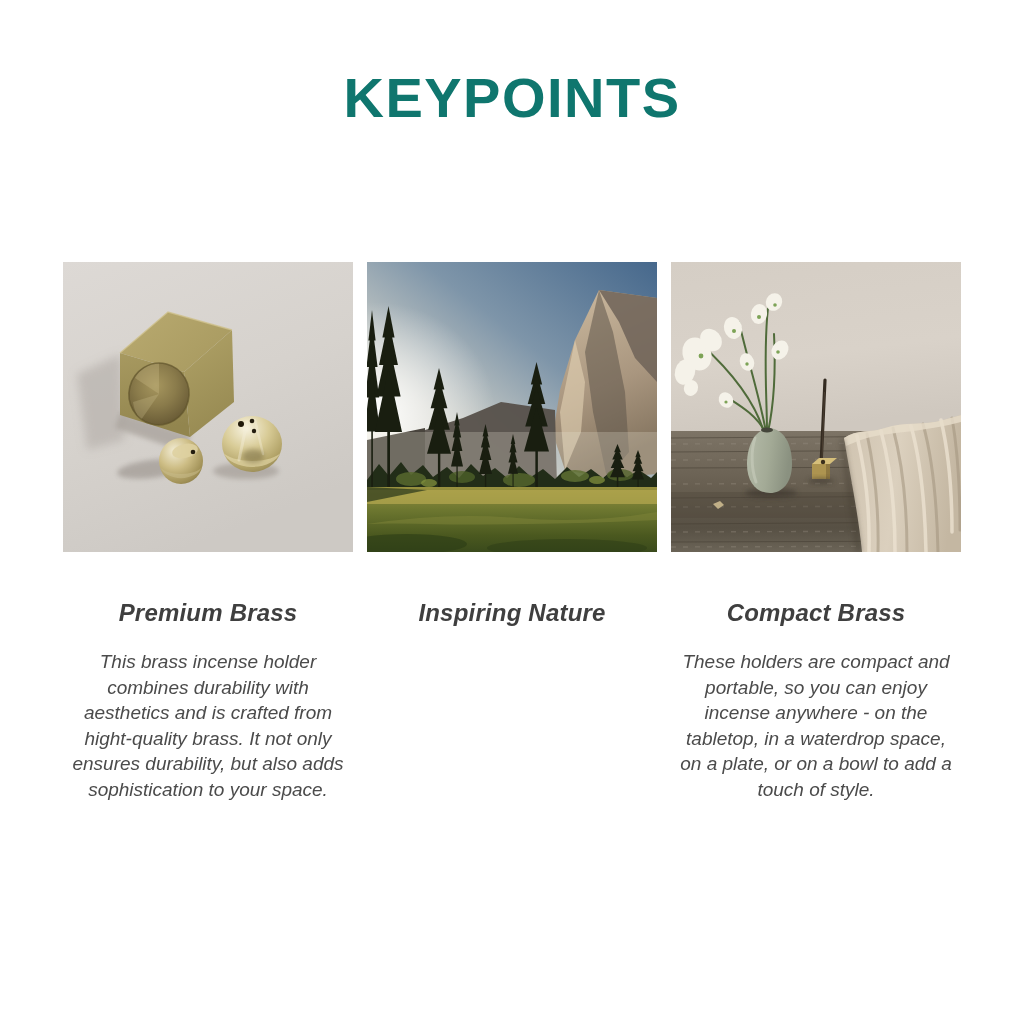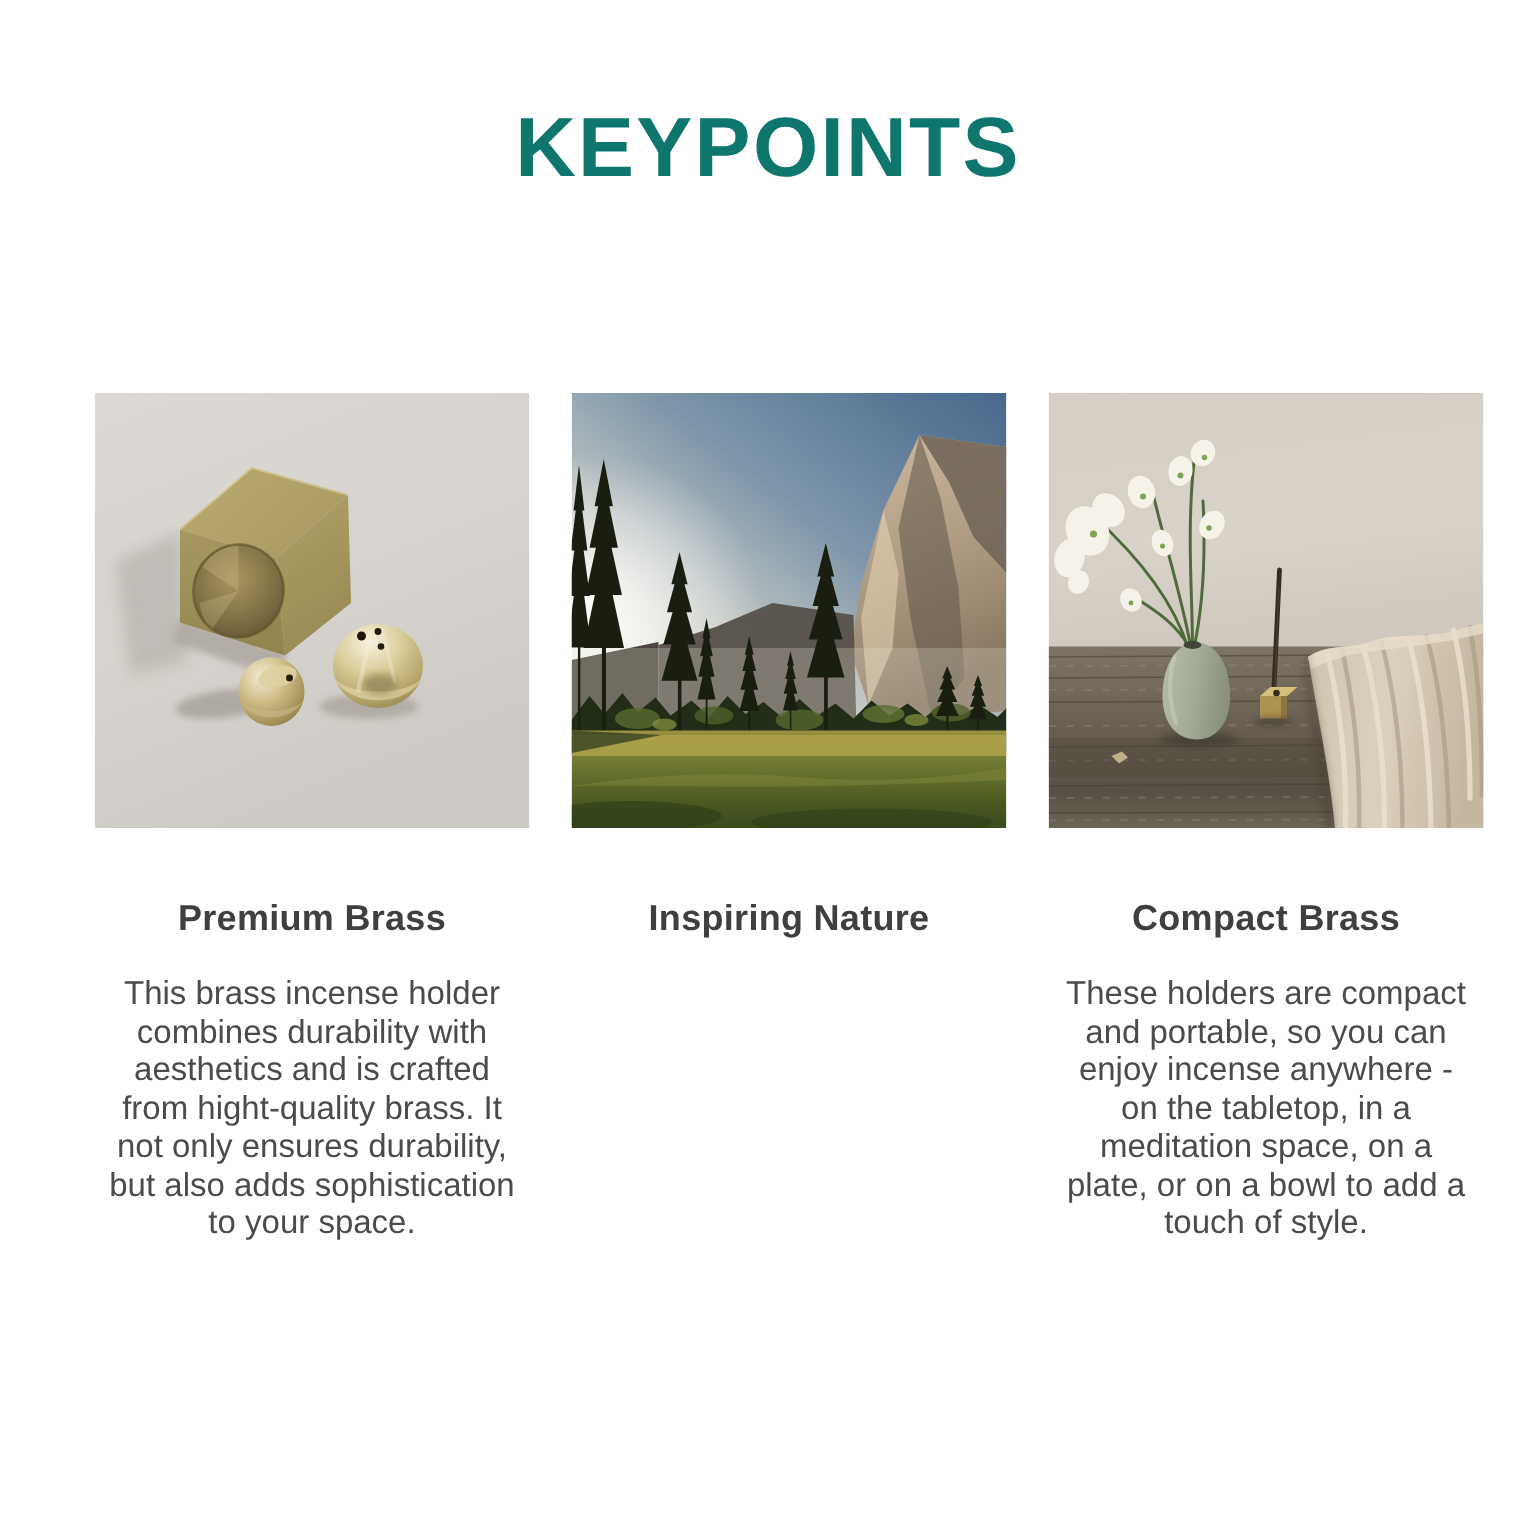--- a/index.html
+++ b/index.html
@@ -7,34 +7,34 @@
     width:1024px;height:1024px;background:#ffffff;
     font-family:"Liberation Sans", sans-serif;
     color:#4a4a4a;overflow:hidden;
   }
   .page-title{
     margin:70px 0 0;text-align:center;
     font-size:56px;line-height:1;font-weight:600;
     letter-spacing:1.5px;color:#0f766e;
   }
   .cards{
-    display:flex;gap:28px;margin:136px 0 0 63px;width:906px;
+    display:flex;gap:14px;margin:136px 0 0 63px;width:906px;font-style:italic;
   }
   .card{width:290px;text-align:center;}
   .card figure{
     margin:0;width:290px;height:290px;overflow:hidden;
   }
   .card figure svg{display:block;width:290px;height:290px;}
   .card h2{
     margin:46px 0 0;font-size:24px;line-height:30px;
     font-weight:600;color:#3f3f3f;letter-spacing:.2px;
   }
   .card p{
     margin:21px auto 0;width:280px;
-    font-size:22px;line-height:25.5px;color:#4b4b4b;
+    font-size:19px;line-height:25.5px;color:#4b4b4b;
   }
 </style>
 </head>
 <body>
 
 <main>
   <h1 class="page-title">KEYPOINTS</h1>
 
   <div class="cards">
 
@@ -323,17 +323,17 @@
               <path d="M210,169 C219,203 224,246 224,290"></path>
               <path d="M240,164 C250,200 254,244 255,290"></path>
               <path d="M270,158 C278,192 281,232 281,270"></path>
             </g>
             <path d="M173,176 C186,167 200,171 214,166 C233,159 254,164 272,158 L290,153 L290,160 C260,168 230,170 210,173 C196,175 184,180 175,184 Z" fill="#e7ddcb" opacity="0.8"></path>
             <path d="M173,176 C179,213 187,250 191,290 L184,290 C180,252 173,214 169,178 Z" fill="#453d32" opacity="0.4" filter="url(#soft3)"></path>
           </g>
         </svg>
       </figure>
       <h2>Compact Brass</h2>
-      <p>These holders are compact and portable, so you can enjoy incense anywhere - on the tabletop, in a meditation space, on a plate, or on a bowl to add a touch of style.</p>
+      <p>These holders are compact and portable, so you can enjoy incense anywhere - on the tabletop, in a waterdrop space, on a plate, or on a bowl to add a touch of style.</p>
     </section>
 
   </div>
 </main>
 
 </body></html>

